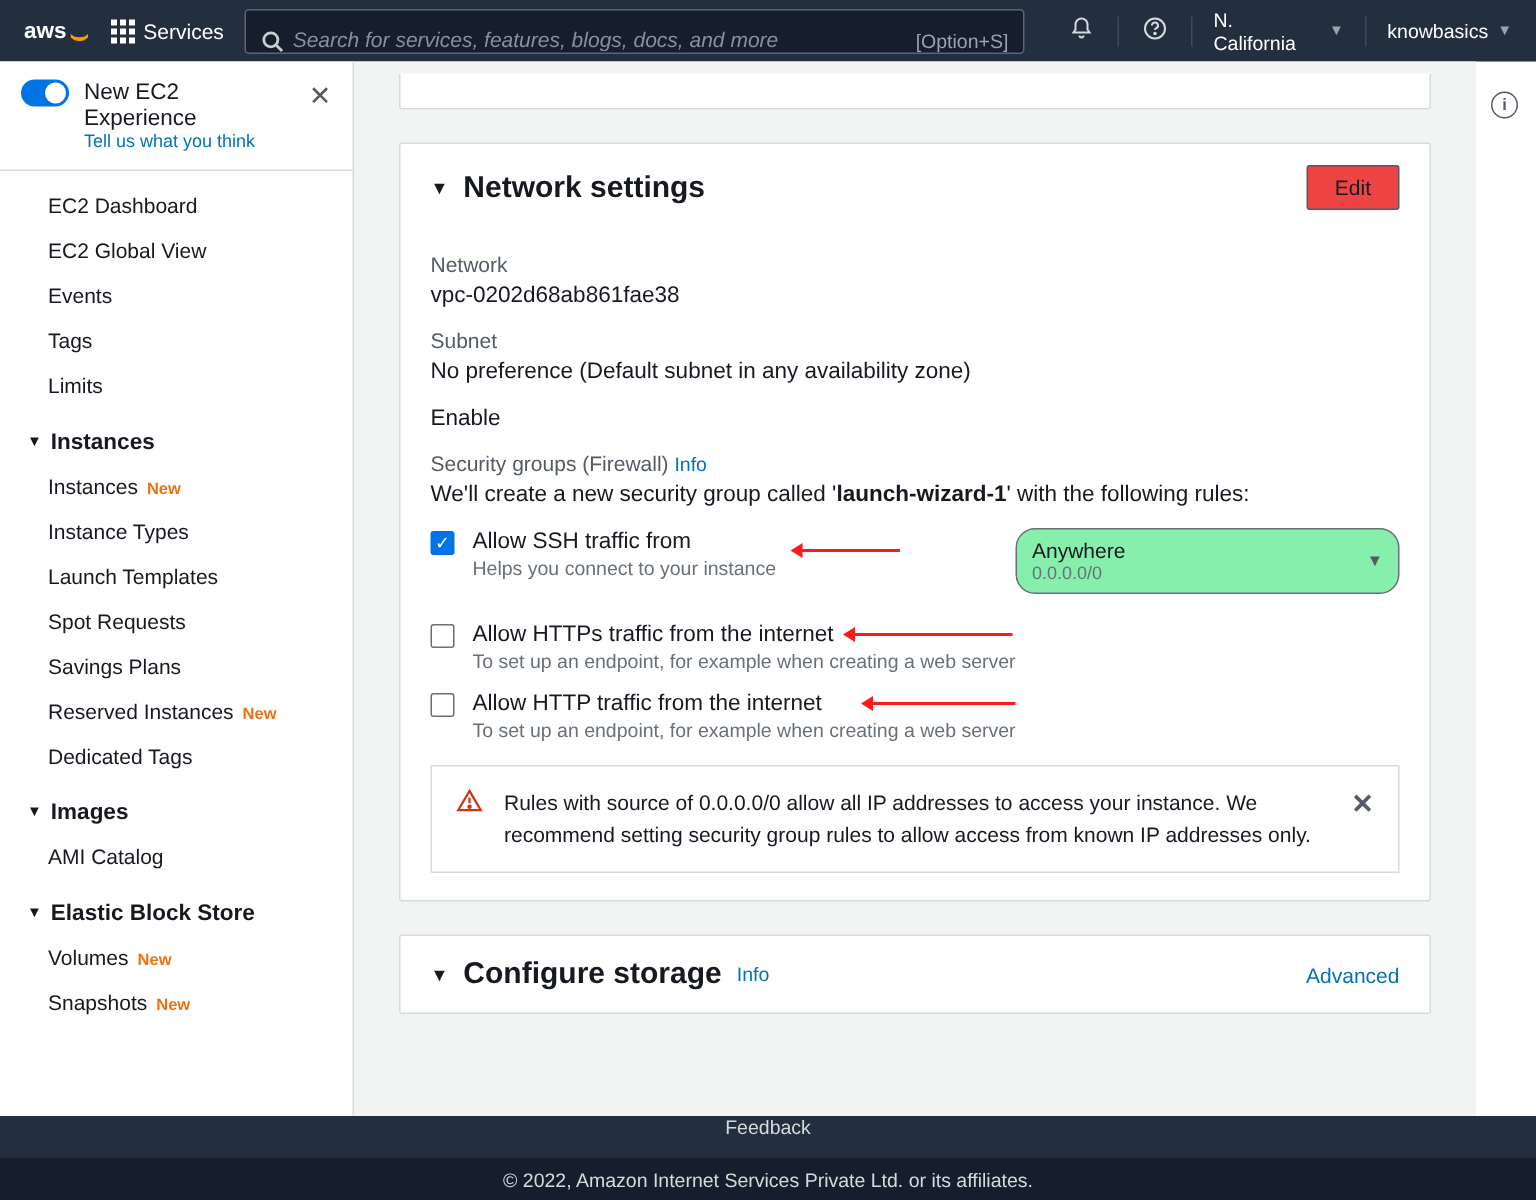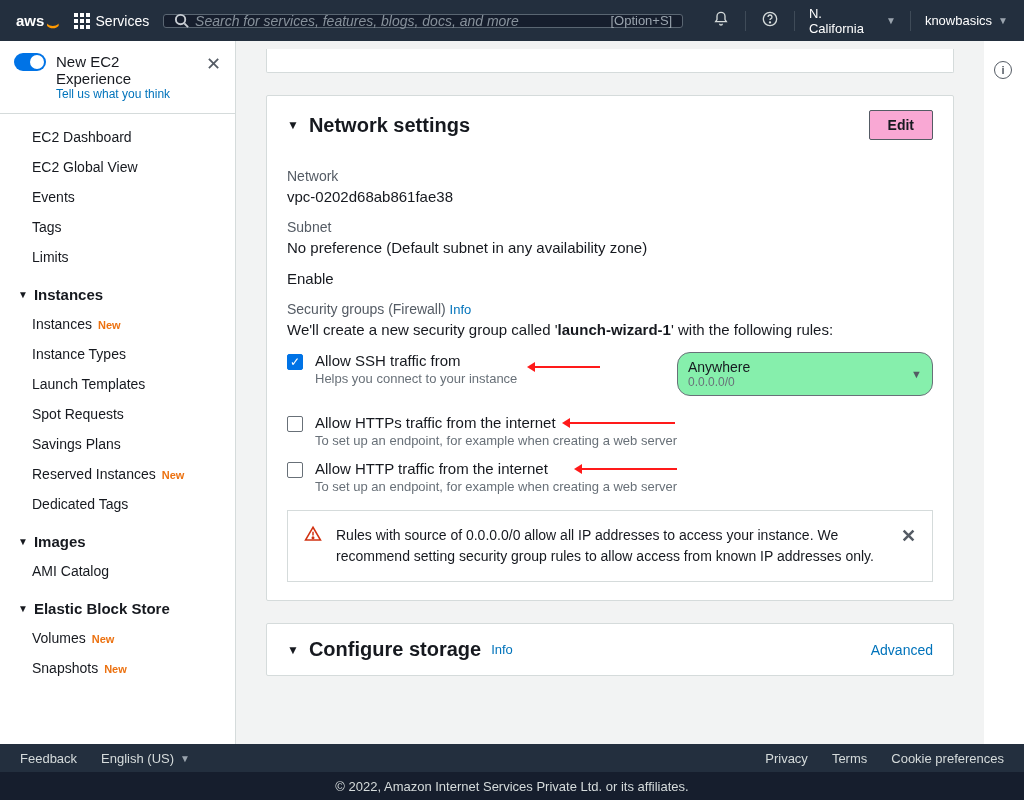--- a/index.html
+++ b/index.html
@@ -27,23 +27,23 @@
   .topnav {
     height:41px; background: var(--aws-dark); color:#fff;
     display:flex; align-items:center; padding:0 16px; gap:14px;
   }
   .aws-logo { font-weight:700; font-size:15px; color:#fff; display:flex; align-items:center; gap:2px;}
   .aws-logo .swoosh { color: var(--aws-orange); font-size:20px; line-height:0; margin-top:6px;}
   .services { display:flex; align-items:center; gap:6px; cursor:pointer;}
   .grid-icon { display:grid; grid-template-columns:repeat(3,4px); grid-template-rows:repeat(3,4px); gap:2px;}
   .grid-icon span { background:#fff; width:4px; height:4px;}
   .searchwrap {
-    flex:0 0 520px; height:14px; background:var(--aws-dark2);
+    flex:0 0 520px; height:30px; background:var(--aws-dark2);
     border:1px solid #5a6672; border-radius:3px;
-    display:flex; align-items:center; padding:0 10px; color:#879196;
+    display:flex; align-items:flex-end; padding:0 10px; color:#879196;
   }
   .searchwrap input {
     flex:1; background:transparent; border:0; outline:0; color:#fff;
     font-style:italic; font-size:14px;
   }
   .searchwrap input::placeholder { color:#87919b; }
   .kbd { color:#9aa4ae; font-size:13px; }
   .topspacer { flex:1; }
   .topicon { width:20px; text-align:center; cursor:pointer; color:#d5dbdb;}
   .divider { width:1px; height:20px; background:#3f4b58;}
@@ -99,22 +99,22 @@
   }
   .card-head {
     display:flex; align-items:center; justify-content:space-between;
     padding:14px 20px; 
   }
   .card-head h2 {
     margin:0; font-size:20px; font-weight:700; display:flex; align-items:center; gap:10px;
   }
   .tri2 { font-size:12px; }
   .btn {
-    border:1px solid #545b64; background:#f9a8d4; padding:6px 18px; border-radius:2px;
-    font-weight:700; font-size:14px; cursor:pointer; color:#16191f;
+    border:1px solid #545b64; background:#ef4444; padding:6px 18px; border-radius:2px;
+    font-weight:400; font-size:14px; cursor:pointer; color:#16191f;
   }
   .link { color: var(--aws-link); font-size:13px; cursor:pointer; font-weight:400;}
   .card-body { padding:4px 20px 18px; }
 
   .field { margin:10px 0 14px; }
   .field .lbl { color: var(--aws-grey); font-size:14px; margin-bottom:4px;}
   .field .val { color:#16191f; font-size:15px;}
 
   .sgrow { display:flex; align-items:flex-start; gap:12px; margin:10px 0 4px;}
   .chk {
@@ -157,21 +157,21 @@
   .gutter .info {
     position:absolute; top:20px; left:10px; width:18px; height:18px;
     border:1.5px solid #545b64; border-radius:50%; display:flex; align-items:center; justify-content:center;
     font-size:11px; font-weight:700; color:#545b64; cursor:pointer;
   }
 
   
   .footbar1 {
     position:absolute; bottom:28px; left:0; right:0; height:28px;
     background: #232f3e; color:#d5dbdb; font-size:13px;
-    display:flex; align-items:center; padding:0 20px; gap:24px;
+    display:flex; align-items:center; padding:0 20px; gap:24px;flex-direction:column;
   }
   .footbar1 .lang { display:flex; align-items:center; gap:6px; cursor:pointer;}
   .footbar1 .spacer { flex:1;}
   .footbar1 a { color:#d5dbdb; text-decoration:none; cursor:pointer;}
   .footbar2 {
     position:absolute; bottom:0; left:0; right:0; height:28px;
     background: #161e2d; color:#d5dbdb; font-size:13px;
     display:flex; align-items:center; justify-content:center;
   }
 

